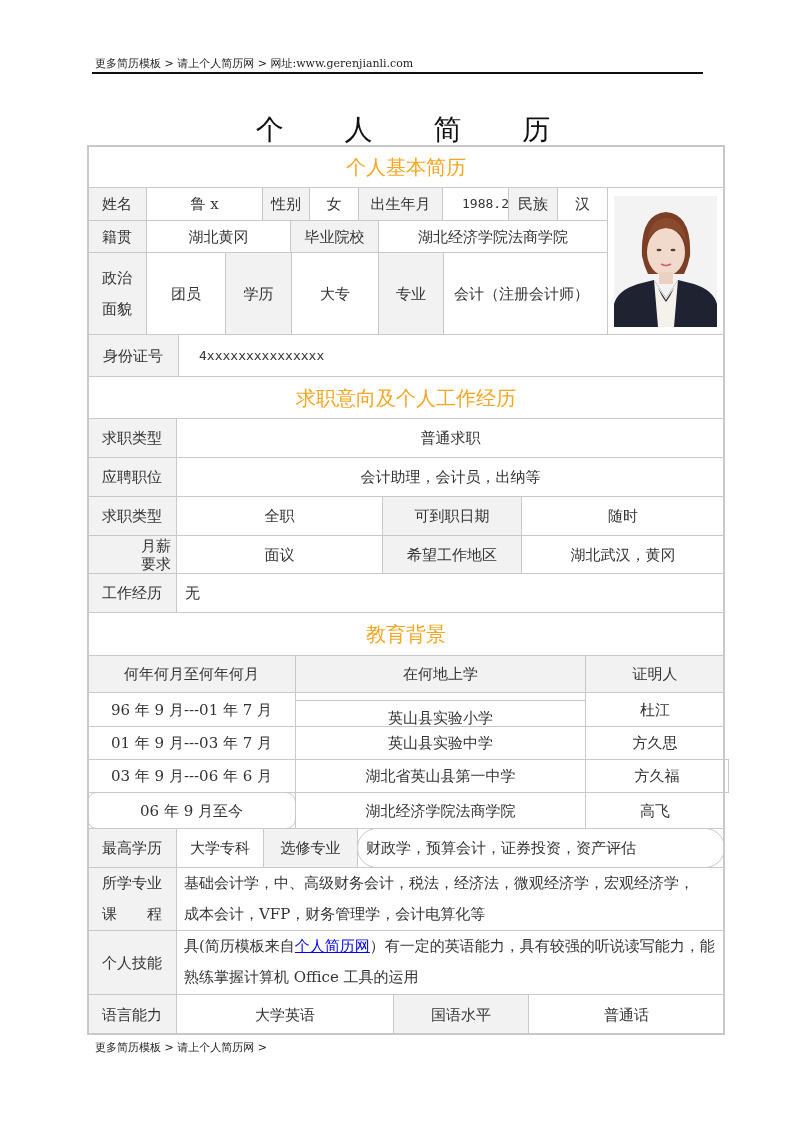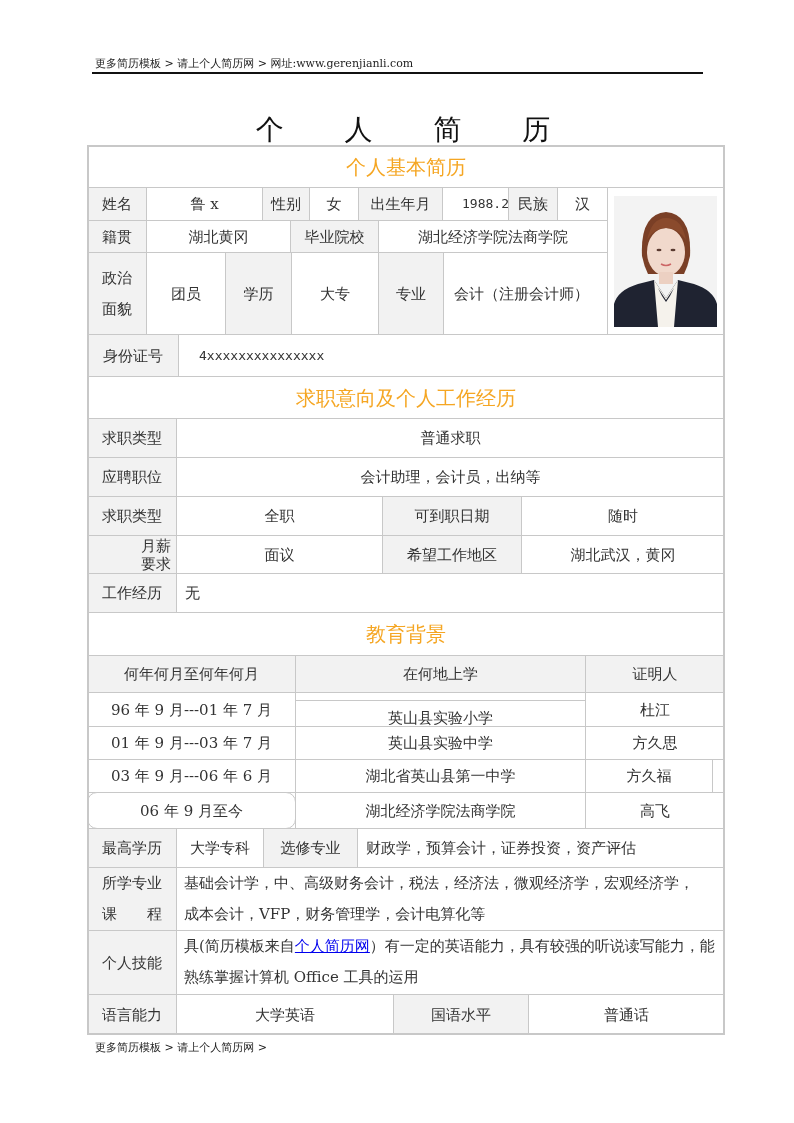--- a/index.html
+++ b/index.html
@@ -106,30 +106,30 @@
 <div class="c val" style="left:87px;top:692px;width:209px;height:35px;">96 年 9 月---01 年 7 月</div>
 <div class="c val" style="left:295px;top:700px;width:291px;height:35px;">英山县实验小学</div>
 <div class="c val" style="left:585px;top:692px;width:140px;height:35px;">杜江</div>
 
 <div class="c val" style="left:87px;top:726px;width:209px;height:34px;">01 年 9 月---03 年 7 月</div>
 <div class="c val" style="left:295px;top:726px;width:291px;height:34px;">英山县实验中学</div>
 <div class="c val" style="left:585px;top:726px;width:140px;height:34px;">方久思</div>
 
 <div class="c val" style="left:87px;top:759px;width:209px;height:34px;">03 年 9 月---06 年 6 月</div>
 <div class="c val" style="left:295px;top:759px;width:291px;height:34px;">湖北省英山县第一中学</div>
-<div class="c val" style="left:585px;top:759px;width:128px;height:34px;">方久福</div>
+<div class="c val" style="left:585px;top:759px;width:144px;height:34px;">方久福</div>
 
 <div class="c val" style="left:87px;top:792px;width:209px;height:37px;border-radius:10px;">06 年 9 月至今</div>
 <div class="c val" style="left:295px;top:792px;width:291px;height:37px;">湖北经济学院法商学院</div>
 <div class="c val" style="left:585px;top:792px;width:140px;height:37px;">高飞</div>
 
 <div class="c lbl" style="left:87px;top:828px;width:90px;height:40px;">最高学历</div>
 <div class="c val" style="left:176px;top:828px;width:88px;height:40px;">大学专科</div>
 <div class="c lbl" style="left:263px;top:828px;width:95px;height:40px;">选修专业</div>
-<div class="c val left" style="left:357px;top:828px;width:368px;height:40px;">财政学，预算会计，证券投资，资产评估</div>
+<div class="c val left" style="left:357px;top:828px;width:368px;height:40px;border-radius:20px;">财政学，预算会计，证券投资，资产评估</div>
 
 <div class="c lbl multi" style="left:87px;top:867px;width:90px;height:64px;line-height:31px;">
   <span>所学专业</span>
   <span>课　　程</span>
 </div>
 <div class="c val" style="left:176px;top:867px;width:549px;height:64px;"></div>
 <div class="para" style="left:184px;top:868px;width:540px;">
   <div>基础会计学，中、高级财务会计，税法，经济法，微观经济学，宏观经济学，</div>
   <div>成本会计，VFP，财务管理学，会计电算化等</div>
 </div>

